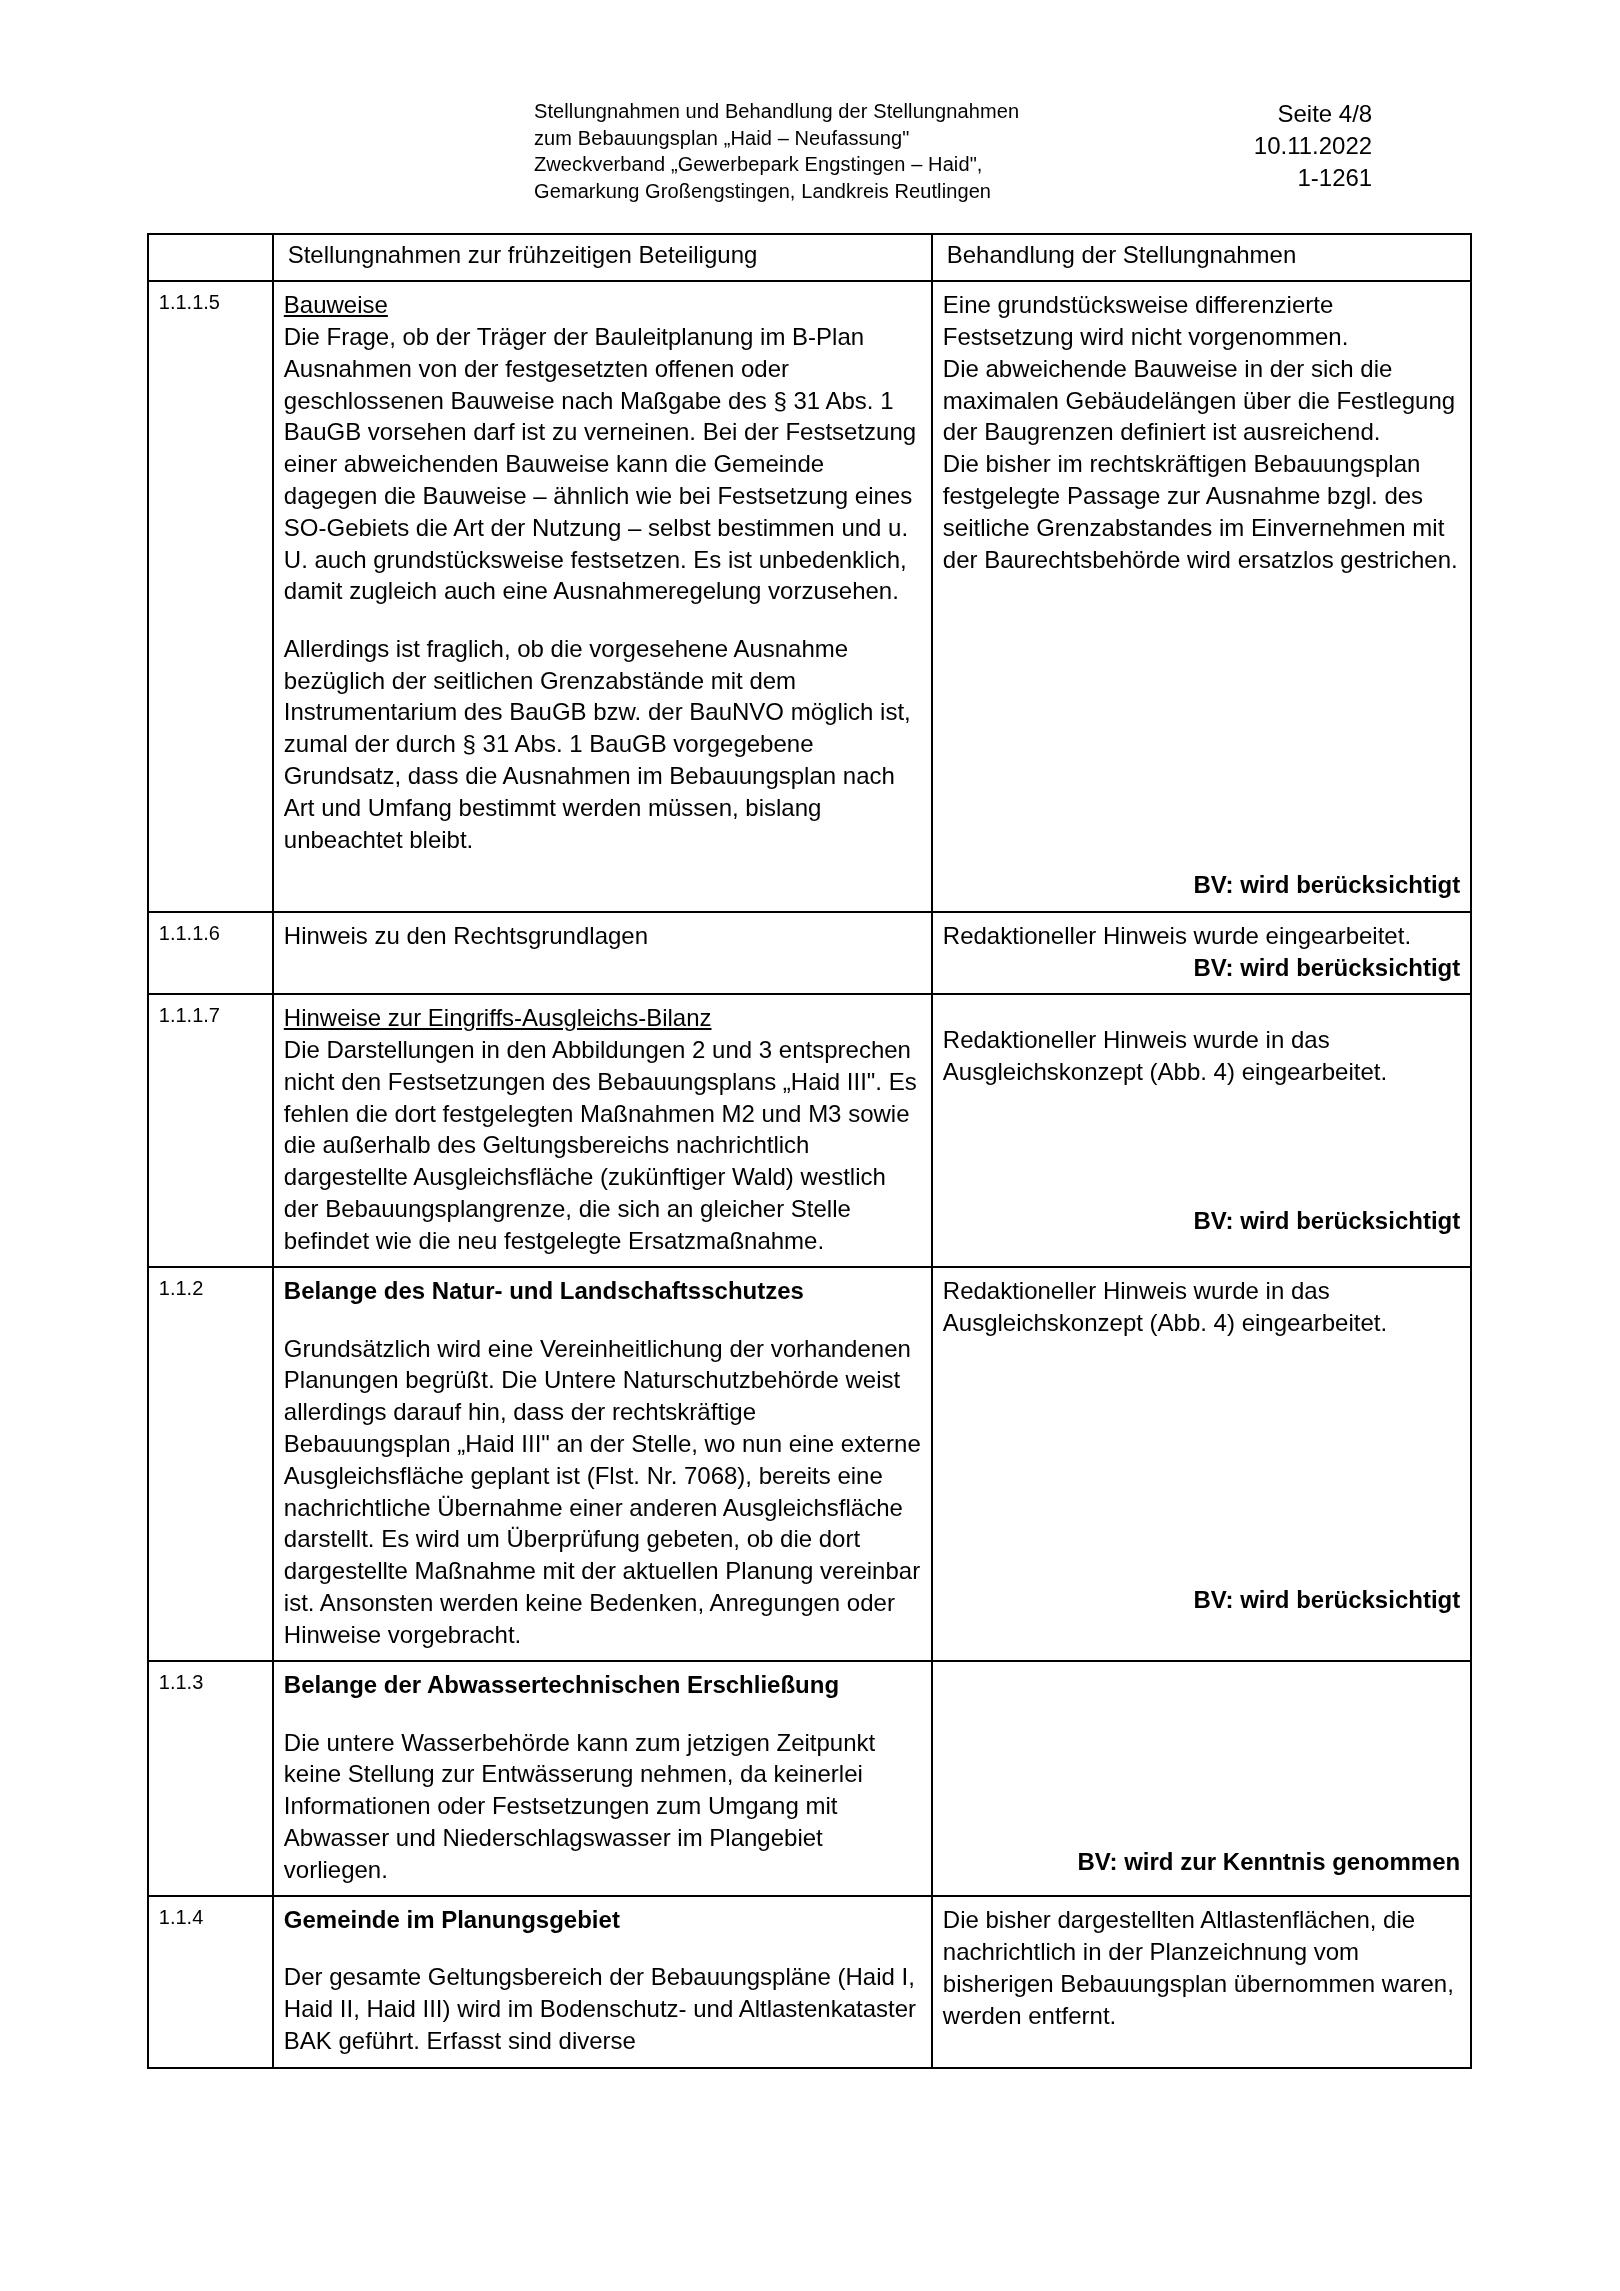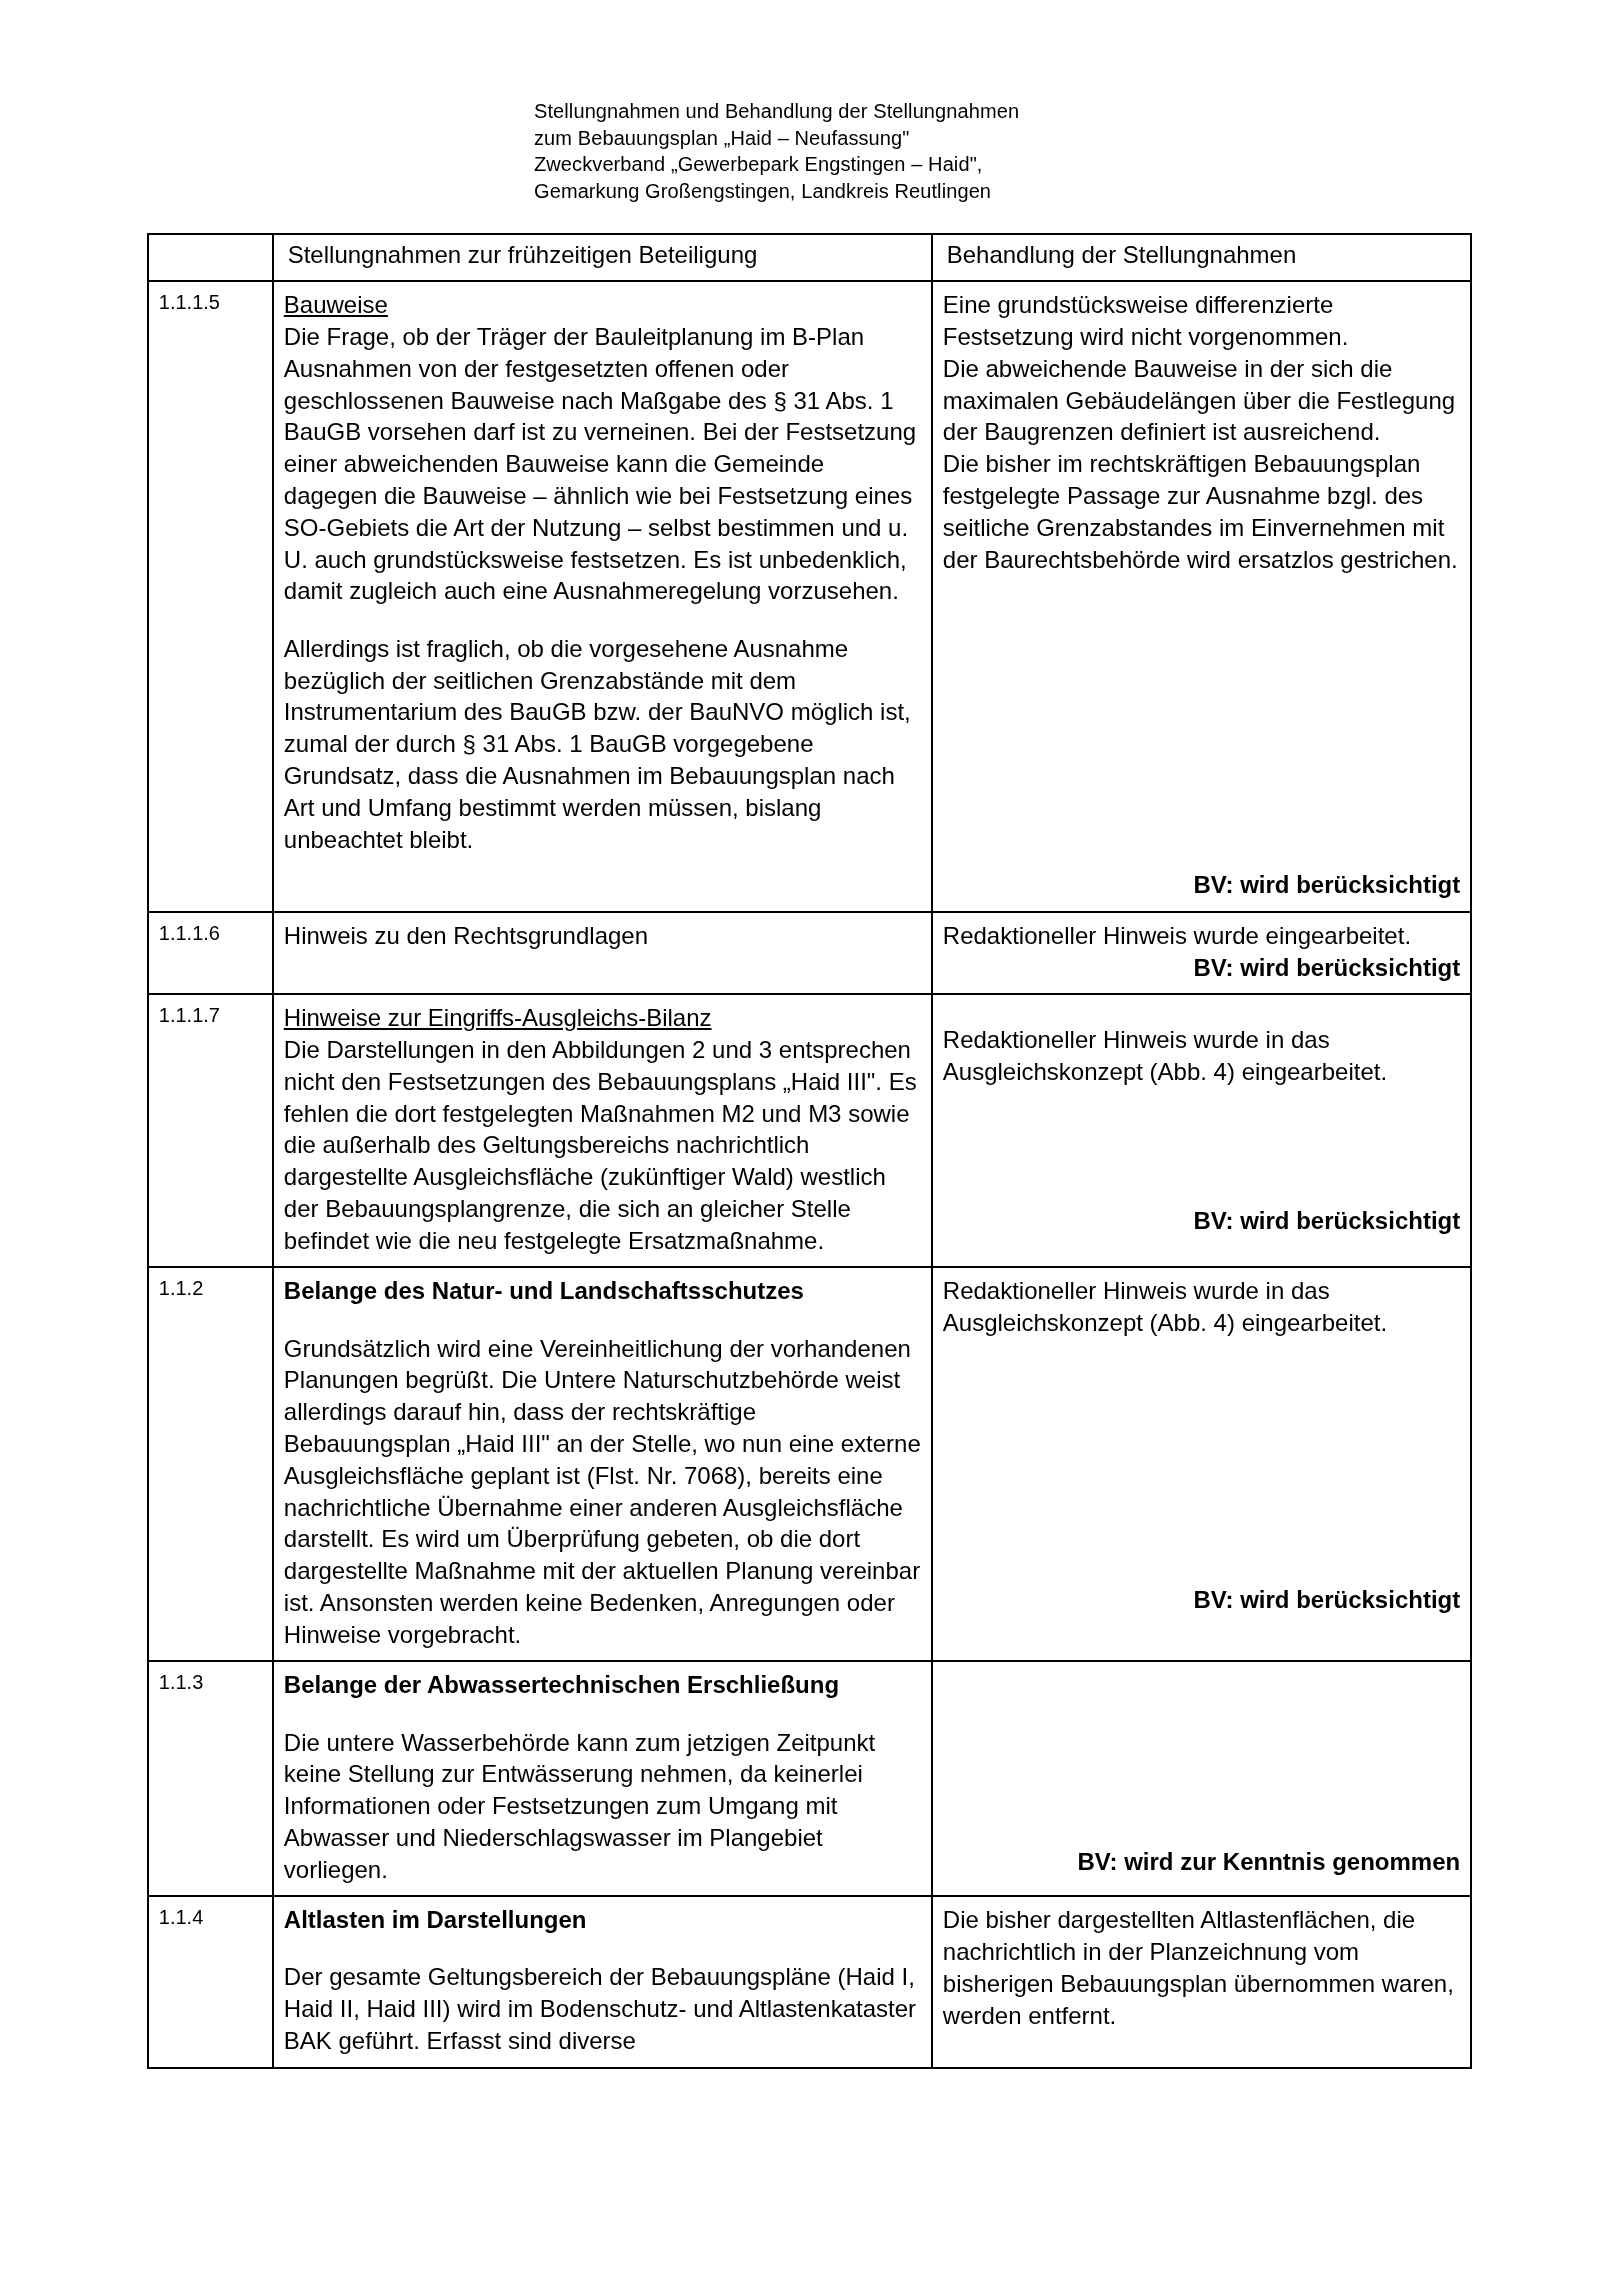--- a/index.html
+++ b/index.html
@@ -105,20 +105,25 @@
 
 <div class="page">
 
   <div class="doc-header">
     <div class="header-left">
       <div class="header-line">Stellungnahmen und Behandlung der Stellungnahmen</div>
       <div class="header-line">zum Bebauungsplan „Haid – Neufassung"</div>
       <div class="header-line">Zweckverband „Gewerbepark Engstingen – Haid",</div>
       <div class="header-line">Gemarkung Großengstingen, Landkreis Reutlingen</div>
     </div>
+    <div class="header-right">
+      <div class="header-line">Seite 4/8</div>
+      <div class="header-line">10.11.2022</div>
+      <div class="header-line">1-1261</div>
+    </div>
   </div>
 
   <div class="tbl-wrap">
     <table class="main">
       <colgroup>
         <col class="col-num">
         <col class="col-left">
         <col class="col-right">
       </colgroup>
       <tbody>
@@ -231,21 +236,21 @@
             </div>
           </td>
         </tr>
 
         <tr>
           <td>
             <div class="cell-pad-num">1.1.4</div>
           </td>
           <td>
             <div class="cell-pad">
-              <p class="para b">Altlasten im Darstellungen</p>
+              <p class="para b">Gemeinde im Planungsgebiet</p>
               <p class="para gap">Der gesamte Geltungsbereich der Bebauungspläne (Haid I, Haid II, Haid III) wird im Bodenschutz- und Altlastenkataster BAK geführt. Erfasst sind diverse</p>
             </div>
           </td>
           <td>
             <div class="cell-pad">
               <p class="para">Die bisher dargestellten Altlastenflächen, die nachrichtlich in der Planzeichnung vom bisherigen Bebauungsplan übernommen waren, werden entfernt.</p>
             </div>
           </td>
         </tr>
 

